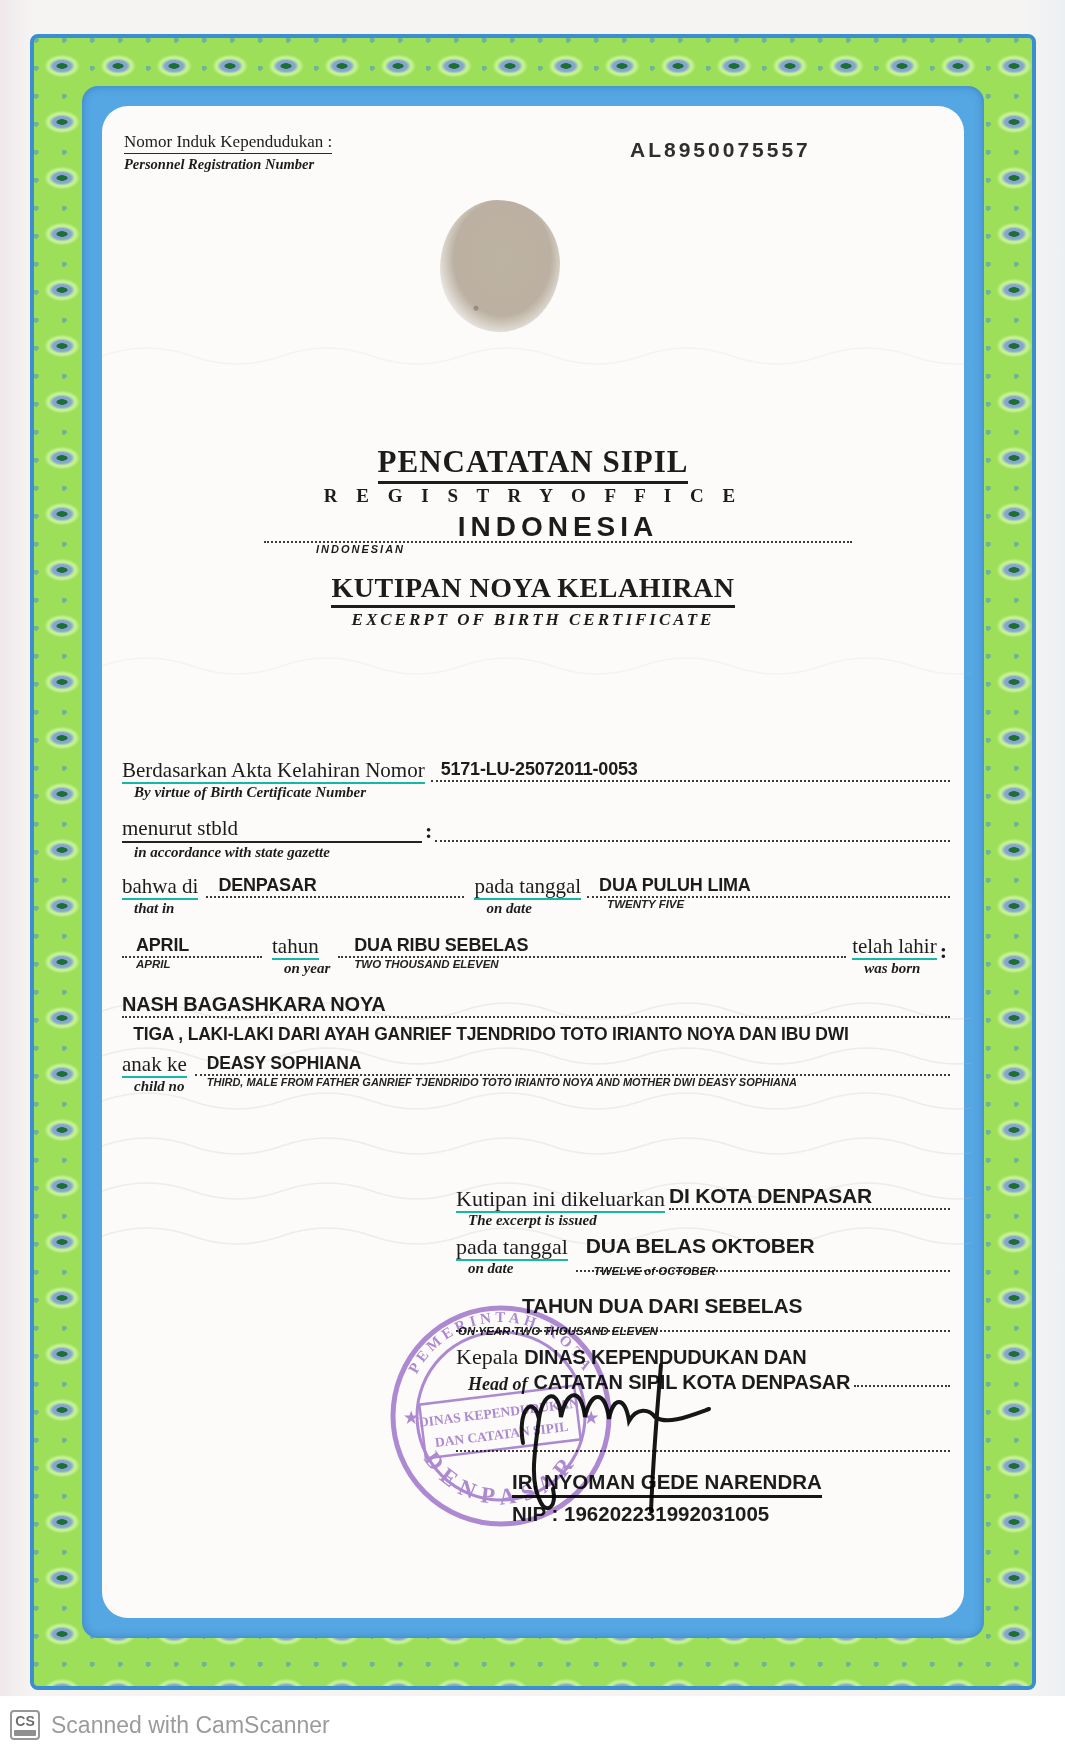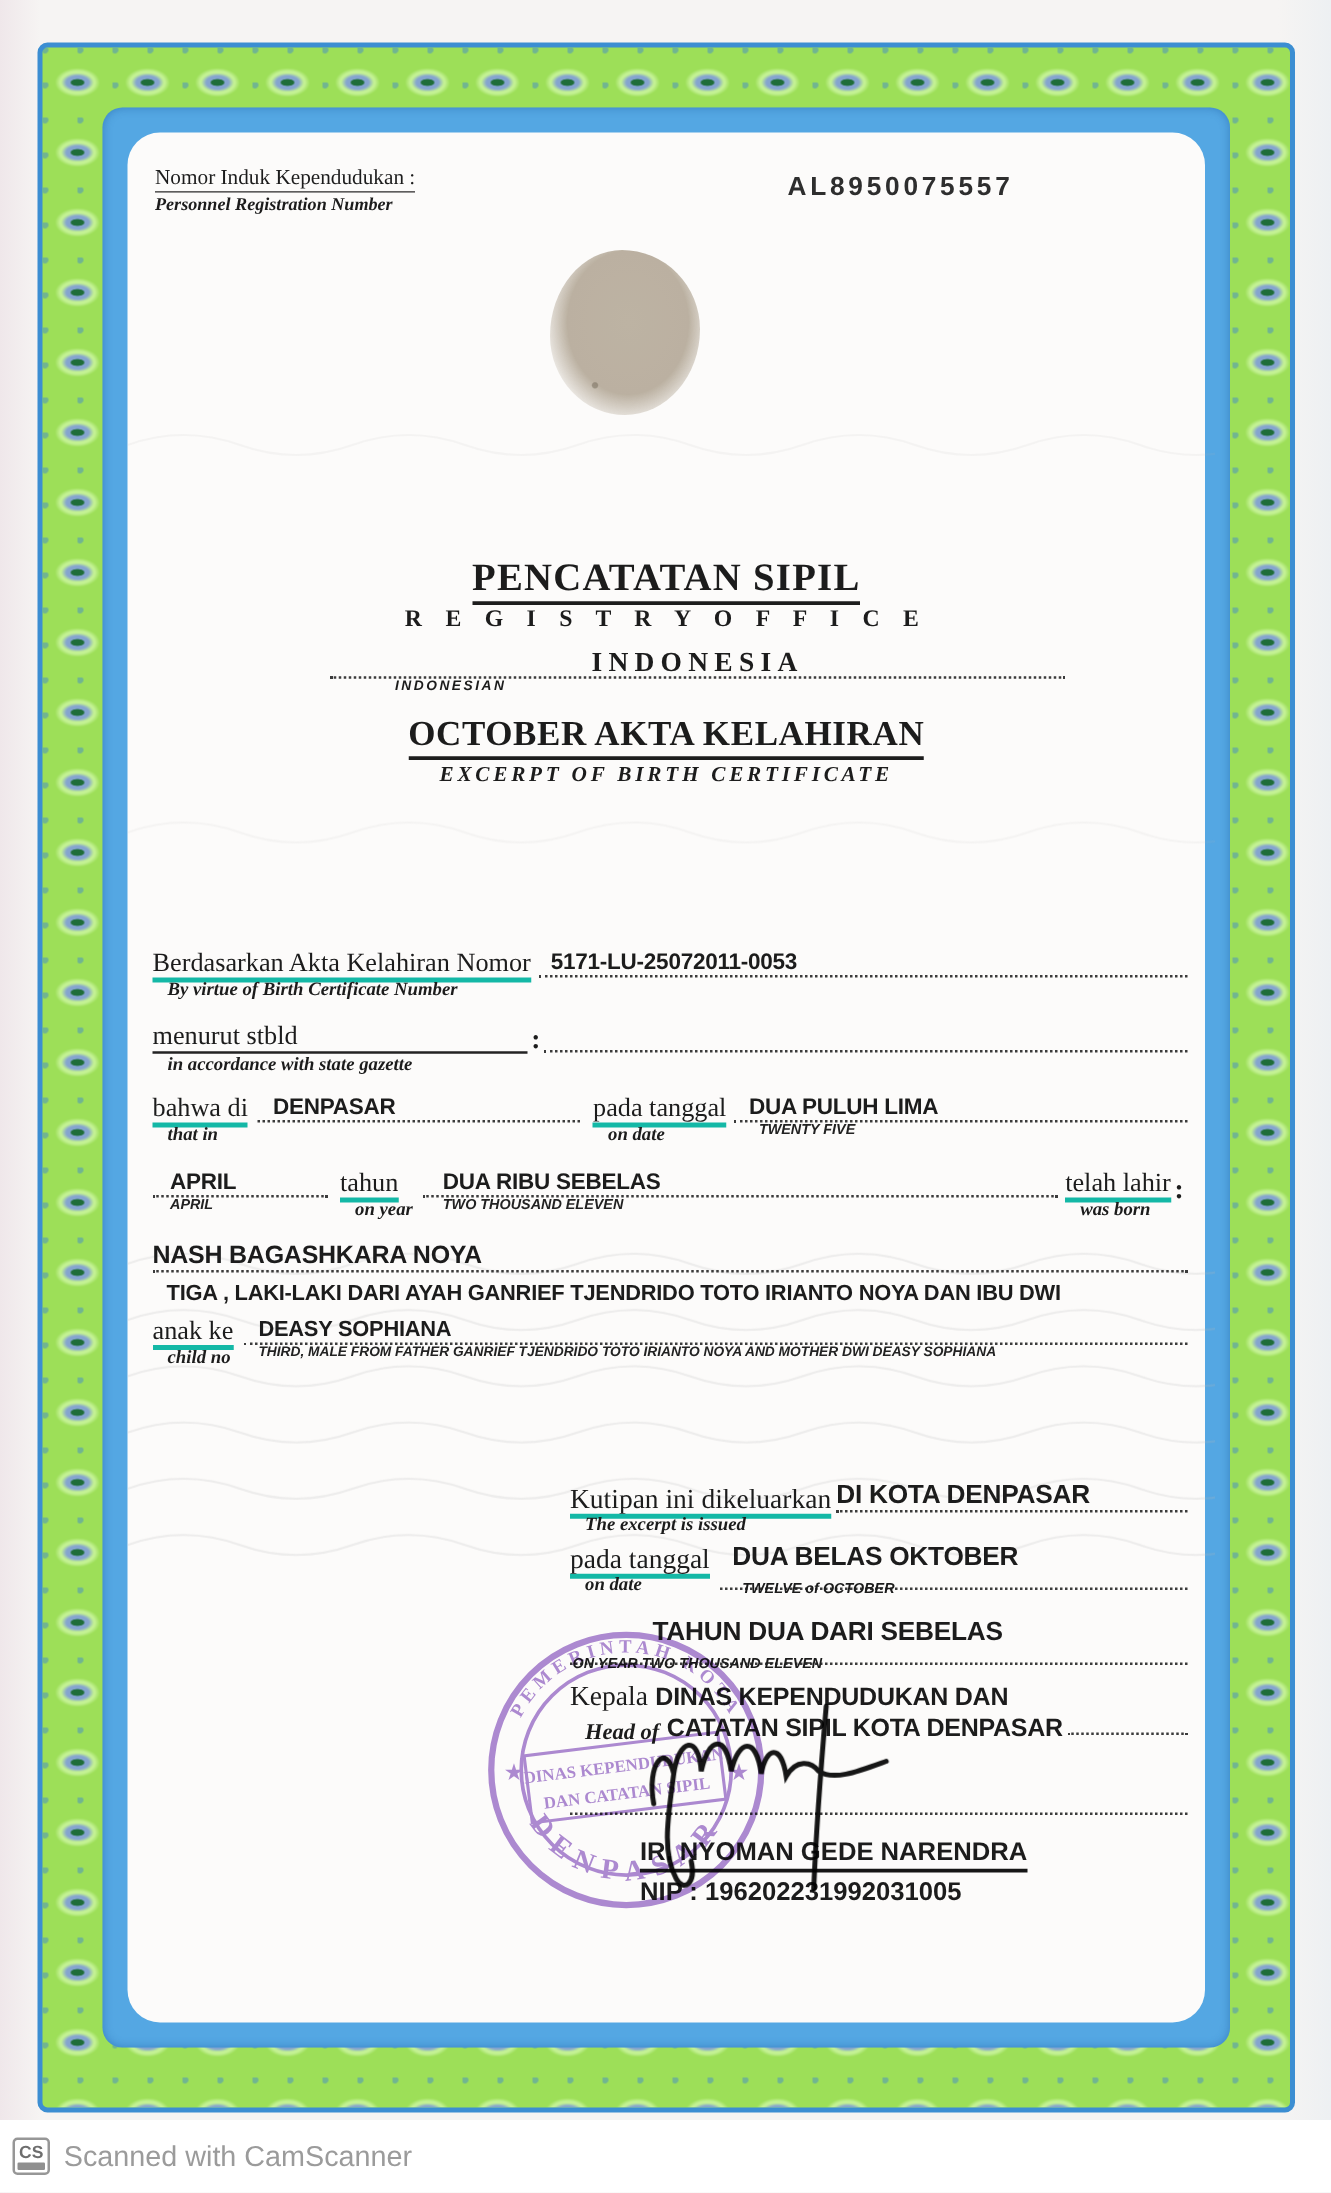--- a/index.html
+++ b/index.html
@@ -29,42 +29,42 @@
   .seal{
     position:absolute;left:338px;top:94px;width:120px;height:132px;
     border-radius:48% 52% 50% 50%/52% 48% 52% 48%;
     background:
       radial-gradient(circle 4px at 30% 82%,rgba(90,78,60,.5) 0 2px,transparent 3px),
       radial-gradient(ellipse at 52% 44%,#b3a794 0%,#b0a492 55%,rgba(176,164,146,.35) 72%,rgba(176,164,146,0) 80%);
     opacity:.85;filter:blur(.4px);
   }
   
   .lbl{font-size:21px;line-height:25px;}
-  .sol{border-bottom:4px solid #14b8a6;margin-top:24px;}
+  .sol{border-bottom:2px solid #14b8a6;margin-top:24px;}
   .lbl-en{font-style:italic;font-weight:bold;font-size:15px;line-height:19px;margin-left:12px;}
   .val{font-family:"Liberation Sans",sans-serif;font-weight:bold;font-size:18px;letter-spacing:-.2px;}
   .dotcell{position:relative;border-bottom:2.5px dotted #3b3b3b;display:flex;align-items:flex-end;}
   .ven{position:absolute;top:100%;margin-top:2px;left:20px;white-space:nowrap;
     font-family:"Liberation Sans",sans-serif;font-style:italic;font-weight:bold;font-size:11.5px;color:#222;}
   
   .nik{position:absolute;left:22px;top:26px;}
   .nik .l1{font-size:17px;border-bottom:1.8px solid #2a2a2a;padding-bottom:1px;}
   .nik .l2{font-style:italic;font-weight:bold;font-size:14.5px;margin-top:2px;}
   .regnum{position:absolute;left:528px;top:32px;font-family:"Liberation Sans",sans-serif;
     font-weight:bold;font-size:21px;letter-spacing:3px;color:#2e2e2e;}
   .titleblock{position:absolute;left:0;width:100%;top:338px;text-align:center;}
   .t-main{display:inline-block;font-weight:bold;font-size:31px;letter-spacing:1px;
     border-bottom:3px solid #1d1d1d;padding-bottom:1px;}
   .t-en{font-weight:bold;font-size:19px;letter-spacing:7px;margin-top:1px;}
   .natrow{position:absolute;left:150px;top:405px;width:600px;display:flex;align-items:flex-start;}
   .nat-l .a{display:inline-block;font-weight:bold;font-size:25px;border-bottom:2.5px solid #1d1d1d;}
   .nat-l .b{font-weight:bold;font-size:16px;letter-spacing:4px;margin-top:1px;}
   .nat-v{flex:1;margin-left:12px;position:relative;border-bottom:2.5px dotted #3b3b3b;height:30px;}
   .nat-v .a{position:absolute;left:50%;transform:translateX(-50%);bottom:-2px;
-    font-family:Liberation Serif, serif;font-weight:bold;font-size:22px;letter-spacing:5px;white-space:nowrap;}
+    font-family:Liberation Sans, sans-serif;font-weight:bold;font-size:28px;letter-spacing:5px;white-space:nowrap;}
   .nat-v .b{position:absolute;left:52px;top:32px;font-family:"Liberation Sans",sans-serif;
     font-style:italic;font-weight:bold;font-size:11px;letter-spacing:2px;}
   .subblock{position:absolute;left:0;width:100%;top:466px;text-align:center;}
   .s-main{display:inline-block;font-weight:bold;font-size:28px;letter-spacing:.5px;
     border-bottom:3px solid #1d1d1d;padding-bottom:1px;}
   .s-en{font-weight:bold;font-style:italic;font-size:17px;letter-spacing:3px;margin-top:2px;}
   
   .fields{position:absolute;left:20px;top:646px;width:828px;}
   .frow{position:absolute;left:0;right:0;display:flex;align-items:flex-end;}
   .lgrp{flex:none;}
@@ -127,21 +127,21 @@
     </div>
 
     <div class="natrow">
       <div class="nat-v">
         <span class="a">INDONESIA</span>
         <span class="b">INDONESIAN</span>
       </div>
     </div>
 
     <div class="subblock">
-      <div><span class="s-main">OCTOBER AKTA KELAHIRAN</span></div>
+      <div><span class="s-main">KUTIPAN NOYA KELAHIRAN</span></div>
       <div class="s-en">EXCERPT OF BIRTH CERTIFICATE</div>
     </div>
 
     <div class="fields">
 
       <div class="frow" style="top:0;">
         <div class="lgrp">
           <div><span class="lbl sol">Berdasarkan Akta Kelahiran Nomor</span></div>
           <div class="lbl-en">By virtue of Birth Certificate Number</div>
         </div>

